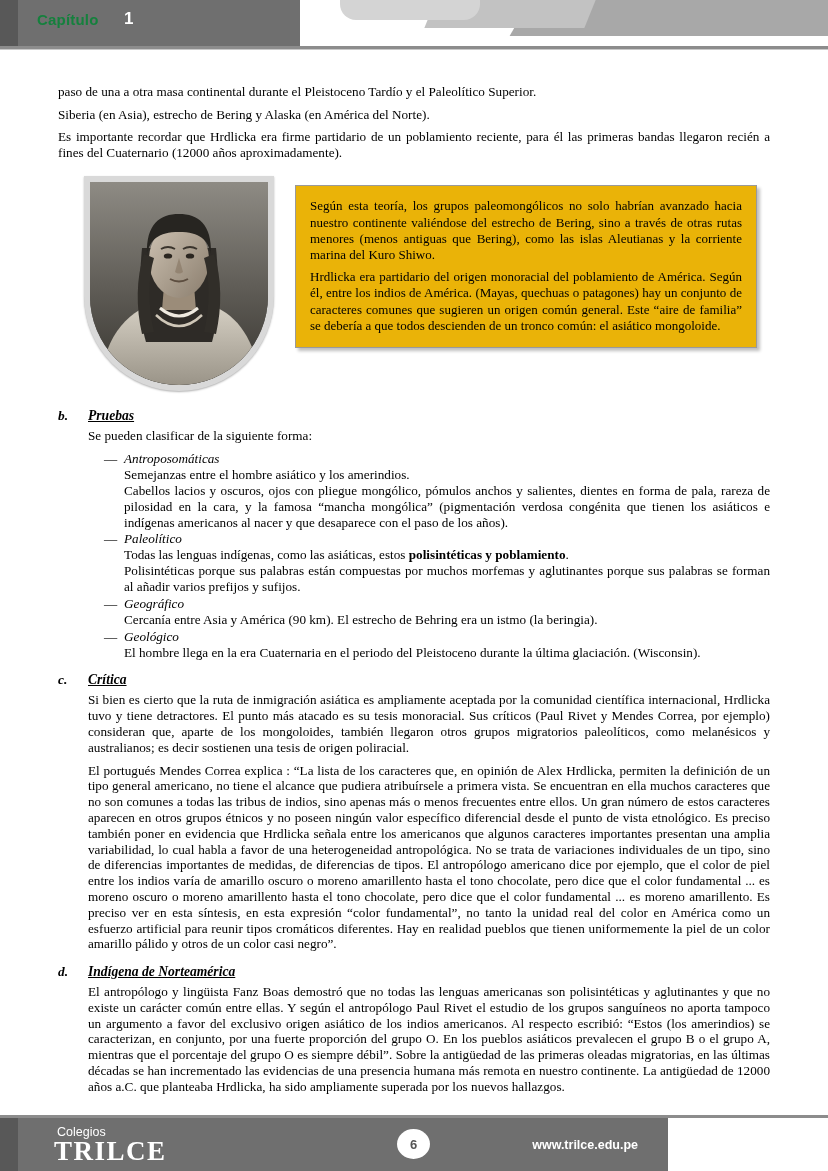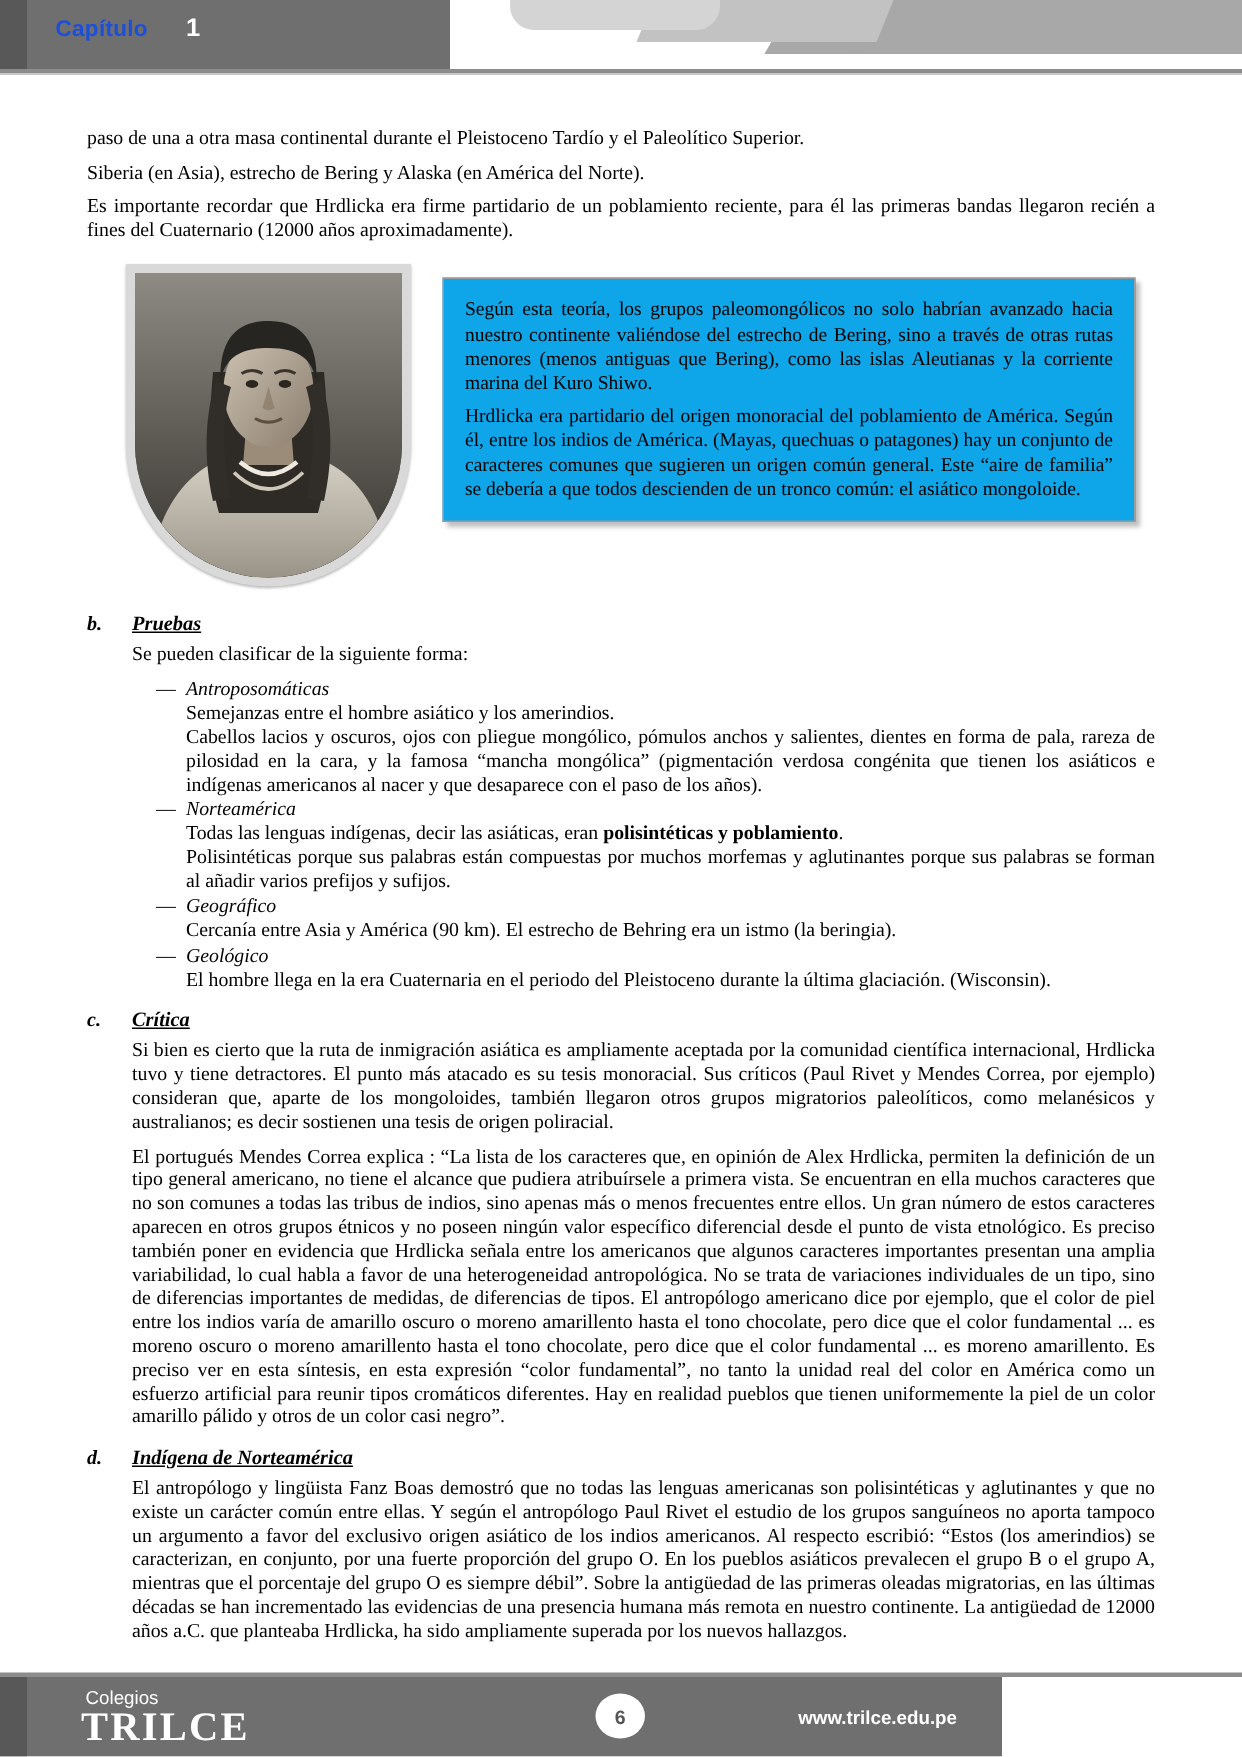--- a/index.html
+++ b/index.html
@@ -39,21 +39,21 @@
     height: 46px;
     background: #585858;
   }
   .header .chap-label {
     position: absolute;
     left: 37px;
     top: 11px;
     font-family: "Liberation Sans", sans-serif;
     font-size: 15px;
     font-weight: bold;
-    color: #1d4ed8;
+    color: #15803d;
     letter-spacing: 0.2px;
   }
   .header .chap-num {
     position: absolute;
     left: 124px;
     top: 9px;
     font-family: "Liberation Sans", sans-serif;
     font-size: 17px;
     font-weight: bold;
     color: #ffffff;
@@ -157,21 +157,21 @@
     overflow: hidden;
     background: #4a4743;
   }
   .photo svg { display: block; }
 
   .quote-box {
     position: absolute;
     left: 237px;
     top: 9px;
     width: 432px;
-    background: #0ea5e9;
+    background: #eab308;
     border: 1px solid #9a9a9a;
     box-shadow: 3px 3px 3px rgba(0,0,0,0.25);
     padding: 12px 14px 13px 14px;
   }
   .quote-box p {
     font-size: 13px;
     line-height: 16.2px;
     margin-bottom: 6px;
   }
   .quote-box p:last-child { margin-bottom: 0; }
@@ -382,23 +382,23 @@
           <span class="dash">—</span>
           <div class="dash-title">Antroposomáticas</div>
           <div class="dash-body">
             <p>Semejanzas entre el hombre asiático y los amerindios.</p>
             <p>Cabellos lacios y oscuros, ojos con pliegue mongólico, pómulos anchos y salientes, dientes en forma de pala, rareza de pilosidad en la cara, y la famosa “mancha mongólica” (pigmentación verdosa congénita que tienen los asiáticos e indígenas americanos al nacer y que desaparece con el paso de los años).</p>
           </div>
         </div>
 
         <div class="dash-item">
           <span class="dash">—</span>
-          <div class="dash-title">Norteamérica</div>
+          <div class="dash-title">Paleolítico</div>
           <div class="dash-body">
-            <p><span>Todas las lenguas indígenas, decir las asiáticas, eran </span><b class="bold">polisintéticas y poblamiento</b><span>.</span></p>
+            <p><span>Todas las lenguas indígenas, como las asiáticas, estos </span><b class="bold">polisintéticas y poblamiento</b><span>.</span></p>
             <p>Polisintéticas porque sus palabras están compuestas por muchos morfemas y aglutinantes porque sus palabras se forman al añadir varios prefijos y sufijos.</p>
           </div>
         </div>
 
         <div class="dash-item">
           <span class="dash">—</span>
           <div class="dash-title">Geográfico</div>
           <div class="dash-body">
             <p>Cercanía entre Asia y América (90 km). El estrecho de Behring era un istmo (la beringia).</p>
           </div>

